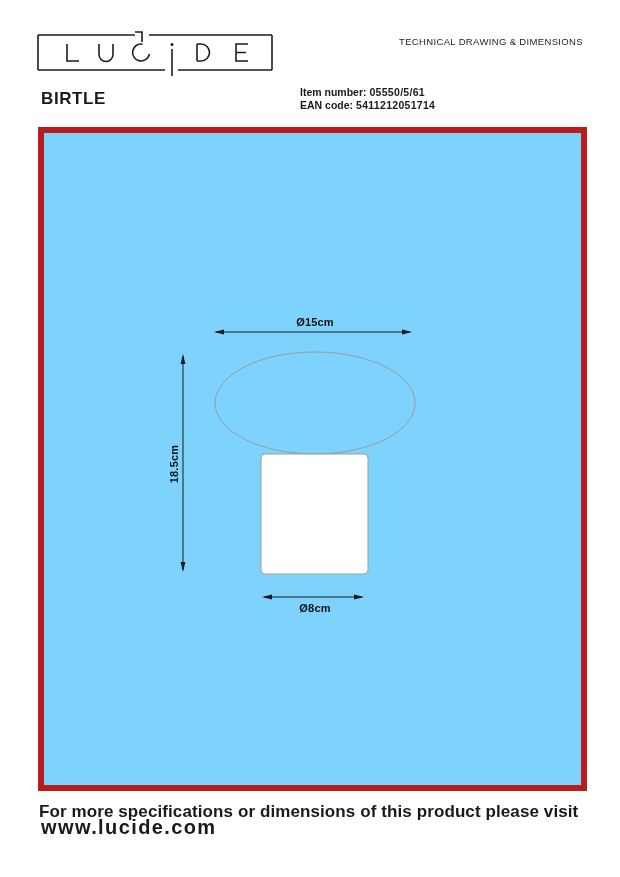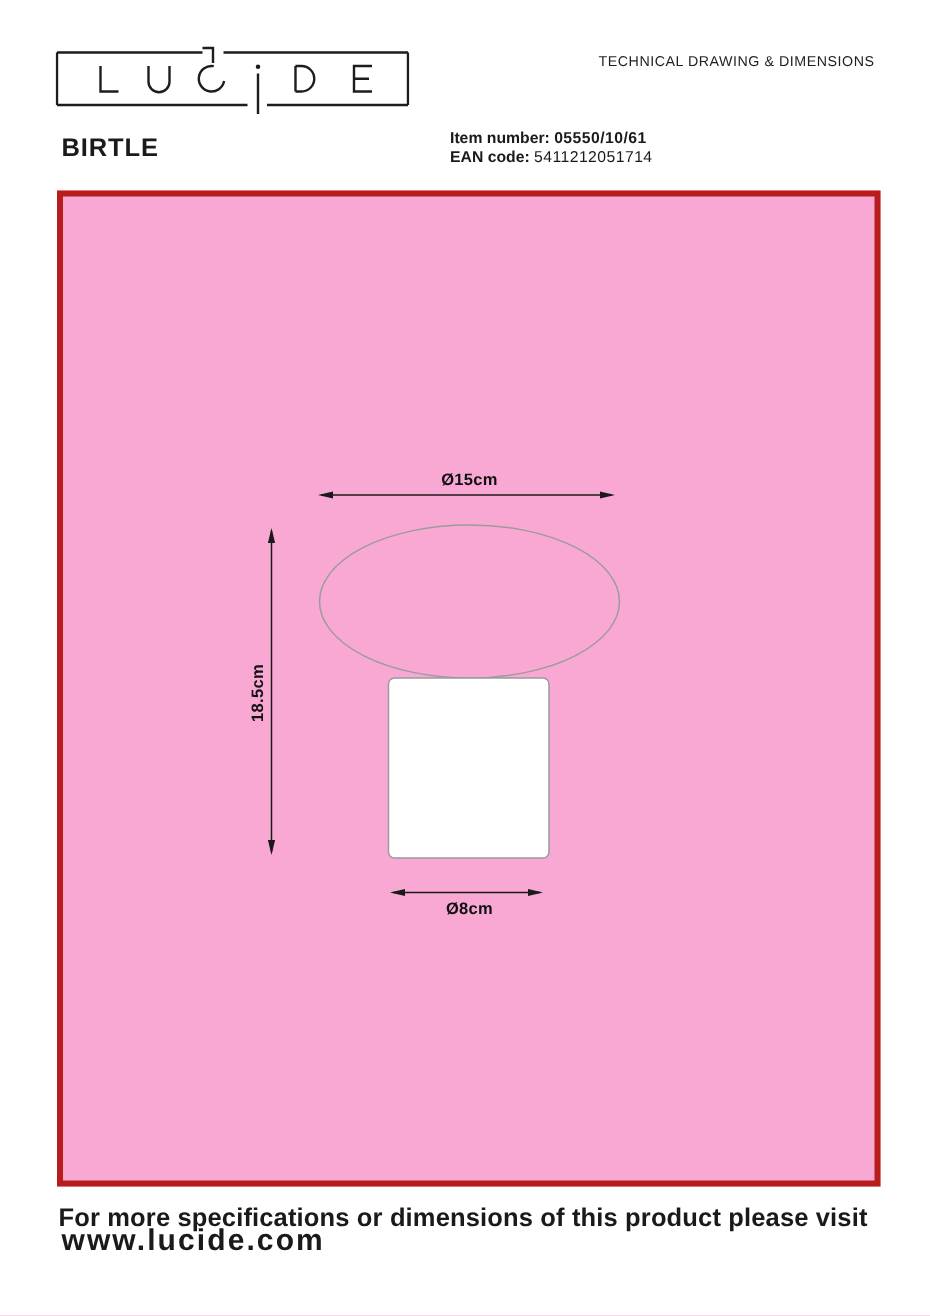--- a/index.html
+++ b/index.html
@@ -38,29 +38,29 @@
   }
   .item-block {
     position: absolute;
     left: 300px; top: 86px;
     font-size: 10.5px;
     line-height: 13px;
     white-space: nowrap;
   }
   .item-block .lbl { font-weight: 700; }
   .item-block .val-bold { font-weight: 700; letter-spacing: 0.3px; }
-  .item-block .val { font-weight: 400; letter-spacing: 0.3px; }
+  .item-block .val { font-weight: 700; letter-spacing: 0.3px; }
 
   
   .drawing-box {
     position: absolute;
     left: 38px; top: 127px;
     width: 549px; height: 664px;
-    border: 4px solid #b91c1c;
-    background: #f9a8d4;
+    border: 6px solid #b91c1c;
+    background: #7dd3fc;
   }
   .drawing-box svg.draw {
     position: absolute;
     left: 0; top: 0;
   }
   .dim-label {
     position: absolute;
     font-size: 11px;
     font-weight: 700;
     letter-spacing: 0.2px;
@@ -124,21 +124,21 @@
     <circle cx="135" cy="13.5" r="1.5" fill="#1d1d1d"></circle>
   </svg>
 
   <div class="doc-title">TECHNICAL DRAWING &amp; DIMENSIONS</div>
 
   <div class="product-name">BIRTLE</div>
 
   <div class="item-block">
     <div>
       <span class="lbl">Item number:</span>
-      <span class="val-bold">05550/10/61</span>
+      <span class="val-bold">05550/5/61</span>
     </div>
     <div>
       <span class="lbl">EAN code:</span>
       <span class="val">5411212051714</span>
     </div>
   </div>
 
   <div class="drawing-box">
 
     <svg class="draw" width="544" height="659" viewBox="0 0 544 659">

